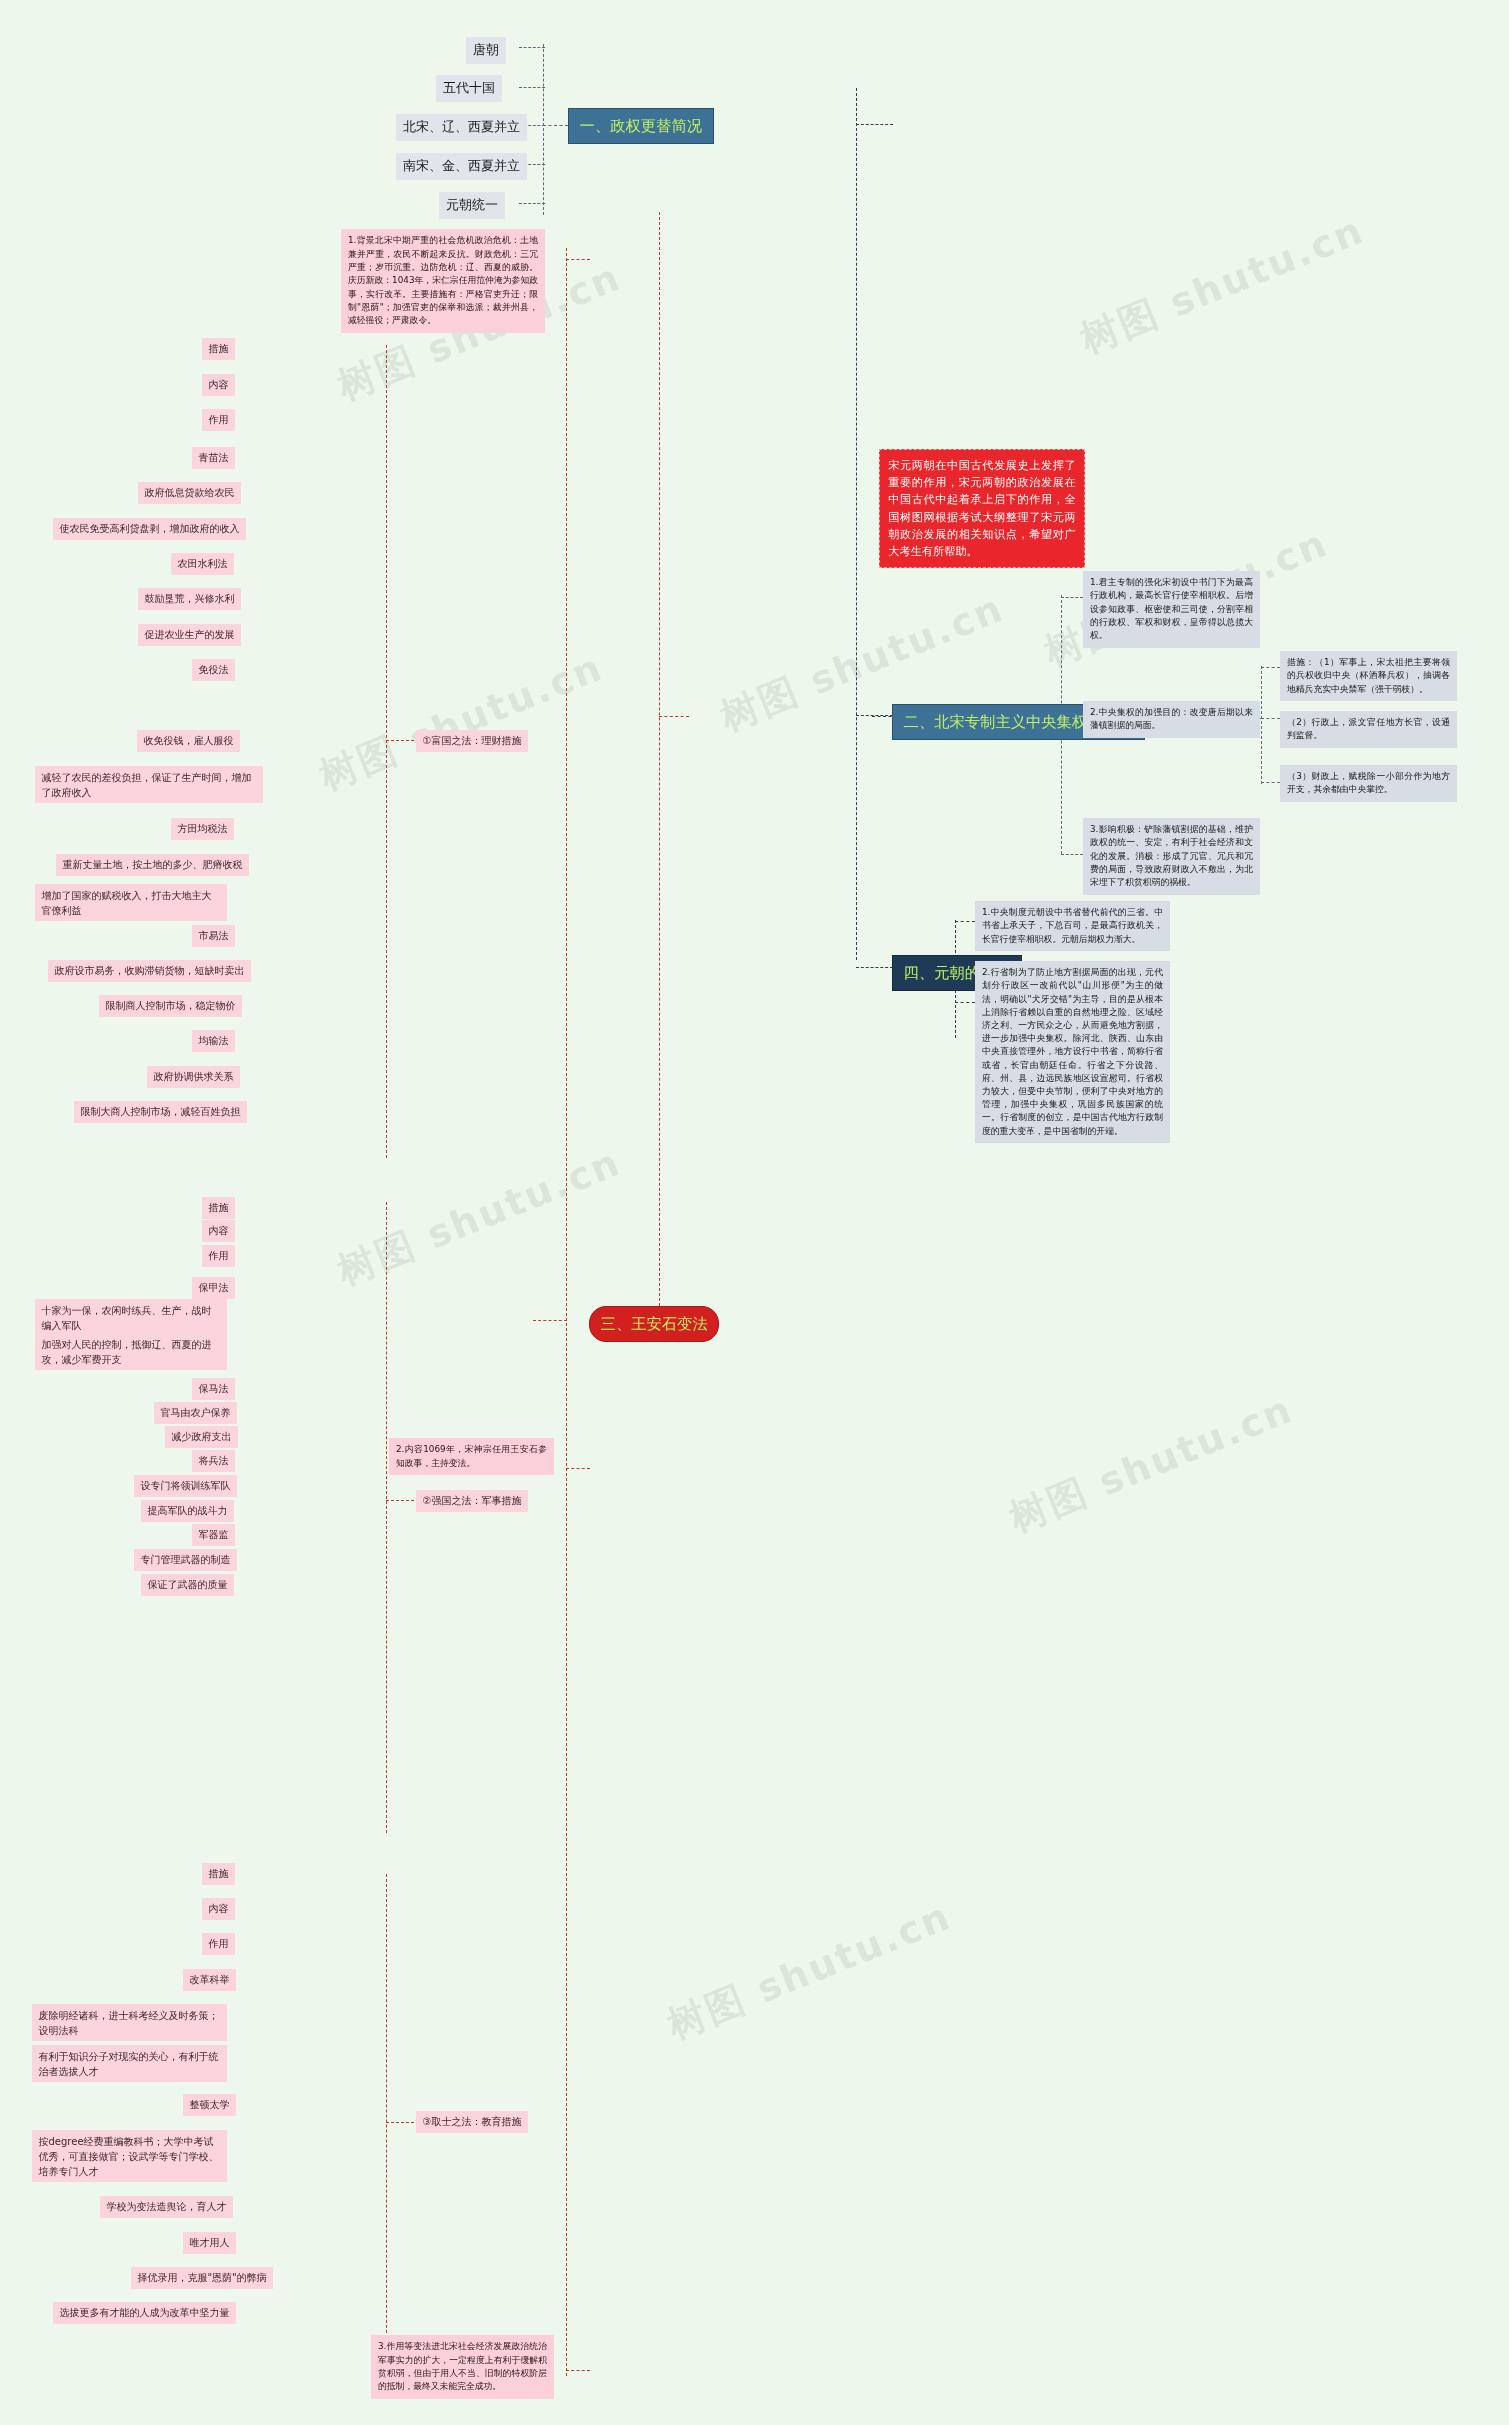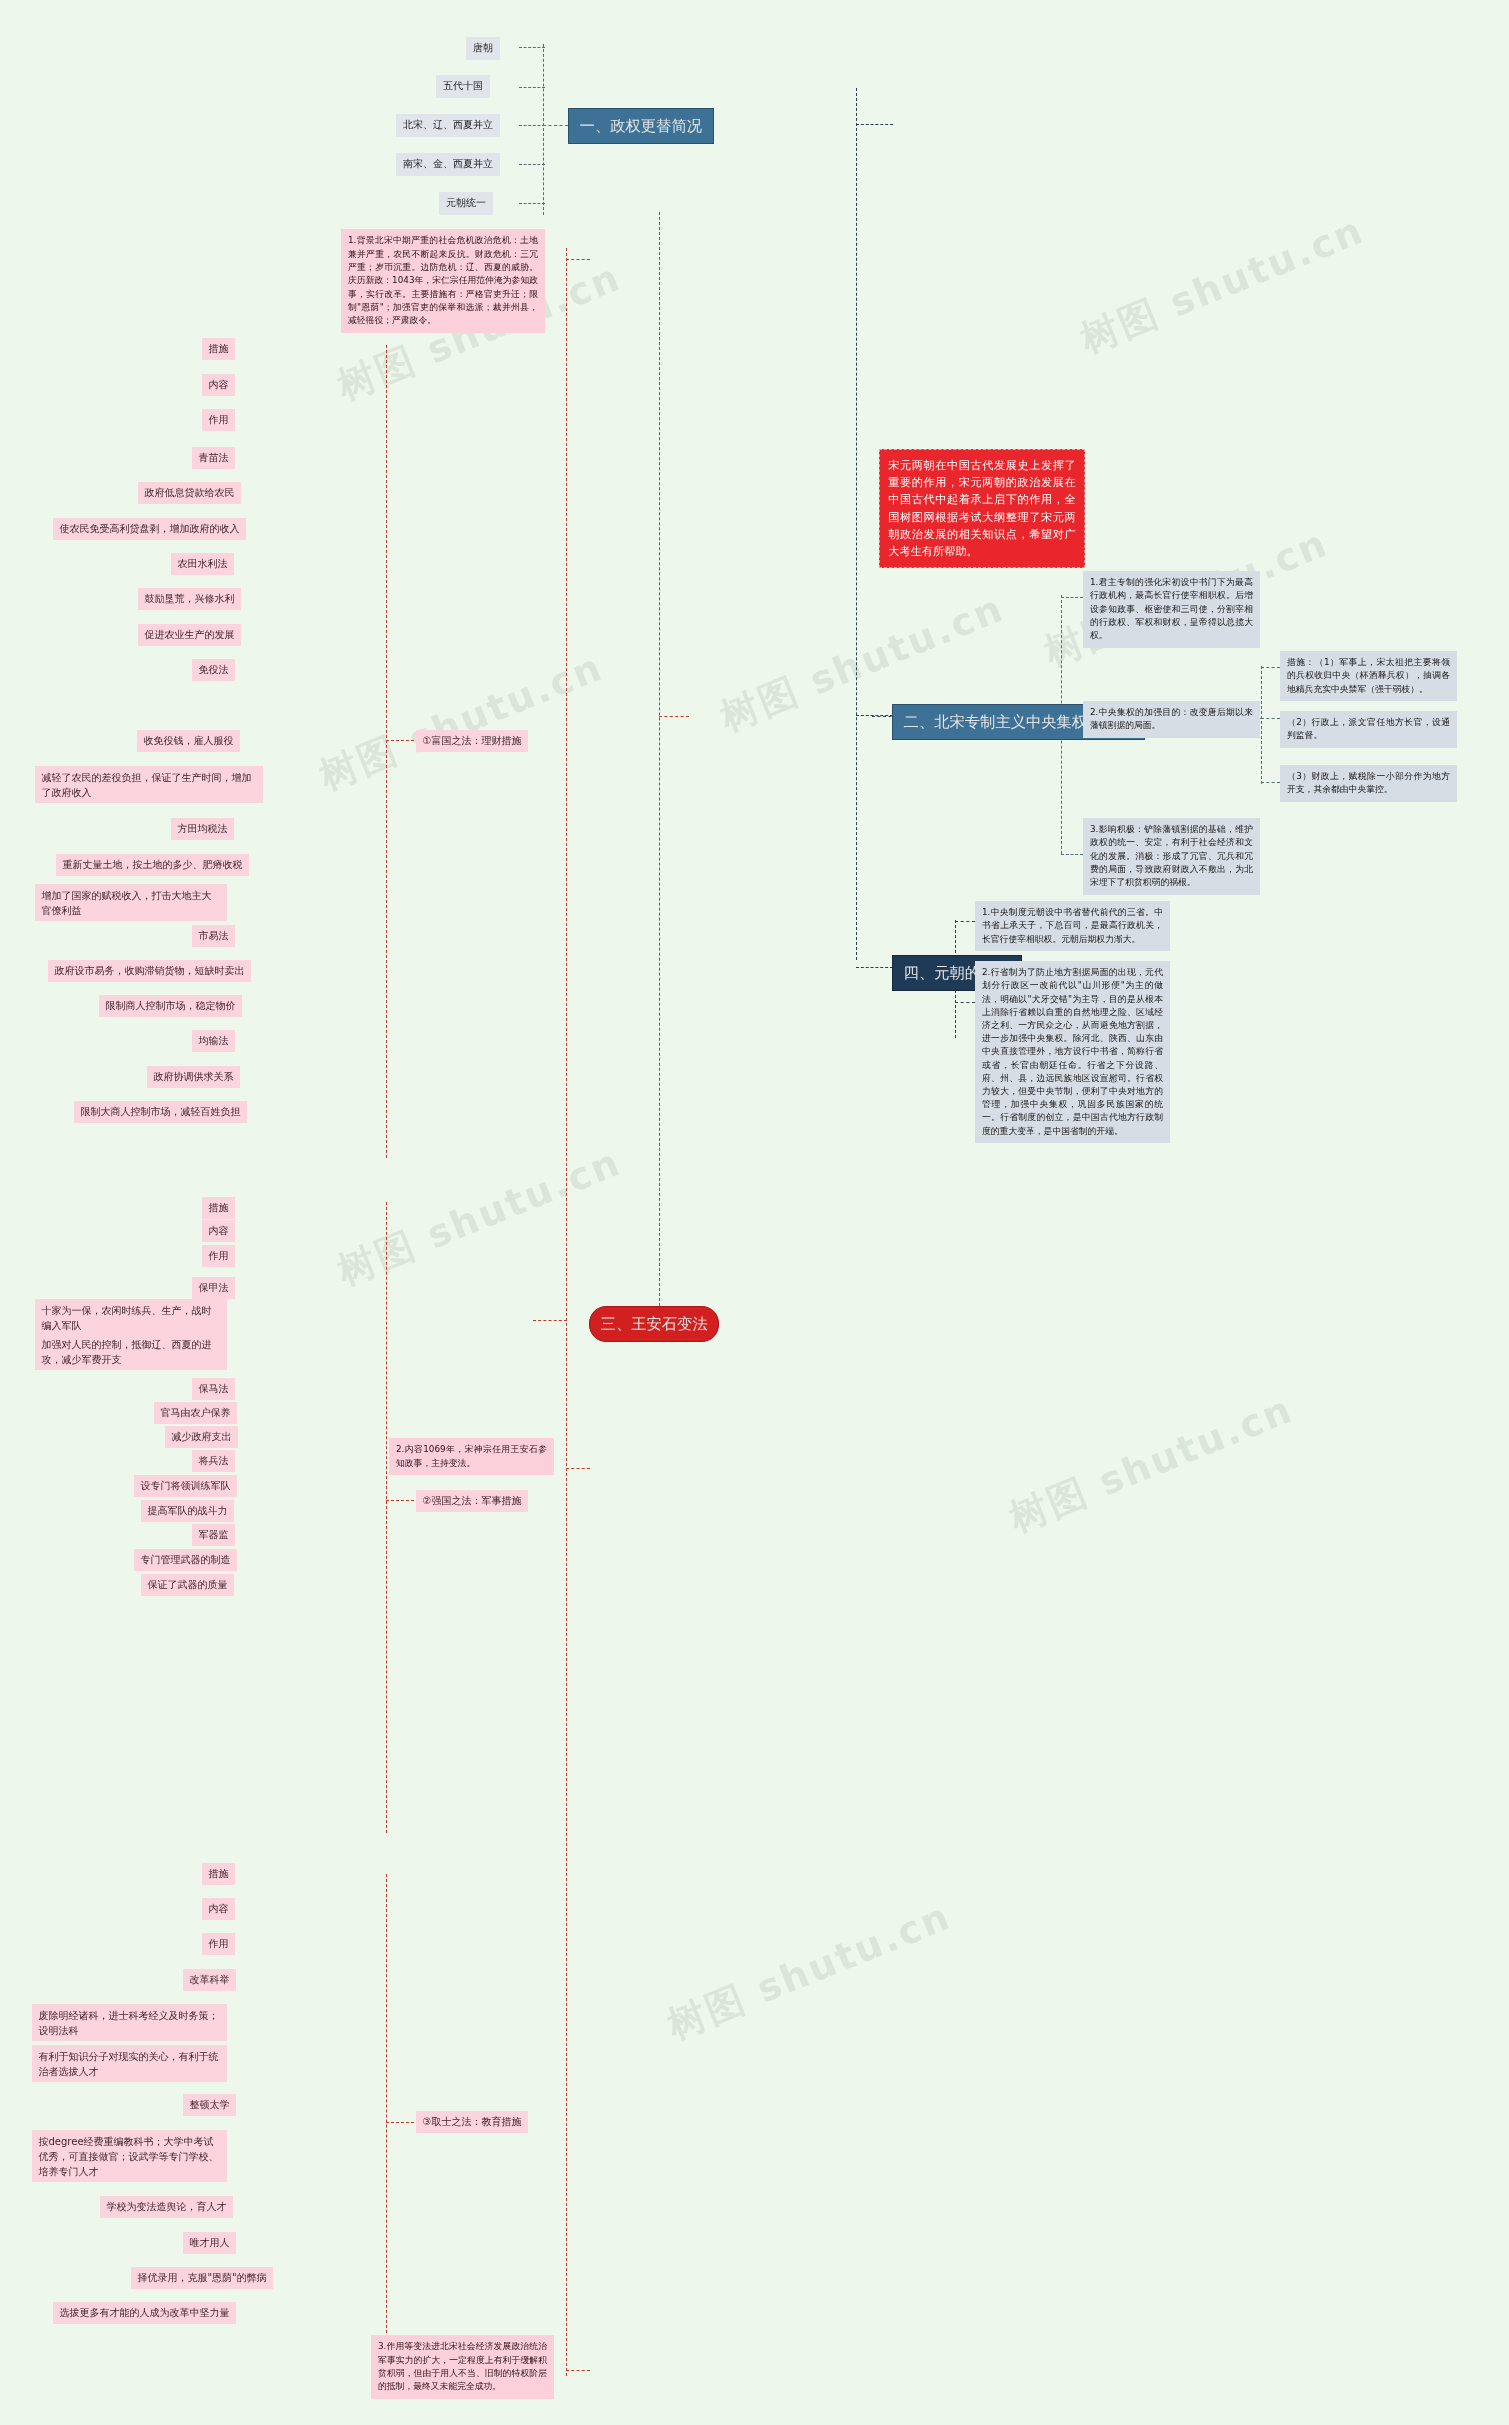--- a/index.html
+++ b/index.html
@@ -43,32 +43,32 @@
     color:#16343a;
     font-size:20px;
     text-align:center;
     padding:13px 20px;
     clip-path:polygon(0% 50%, 4% 0%, 96% 0%, 100% 50%, 96% 100%, 4% 100%);
   }
 
   .main-branch {
     background:#3d7196;
     border:1.2px solid #2b4f6b;
-    color:#e5e5e5;
+    color:#bef264;
     font-size:15.3px;
     padding:5.9px 10.6px;
     white-space:nowrap;
   }
   .main-branch.navy { background:#1f3a56; border-color:#152a3f; }
   .main-branch.red  { background:#d21f1f; border-color:#a81717; }
 
   .grayblue {
     background:#dfe5ea;
     color:#1b1b1b;
-    font-size:10px;
+    font-size:13px;
     padding:4.1px 7px;
     white-space:nowrap;
   }
 
   .detail {
     background:#d6dde4;
     color:#141414;
     font-size:8.8px;
     padding:5.3px 7px;
     line-height:1.5;

